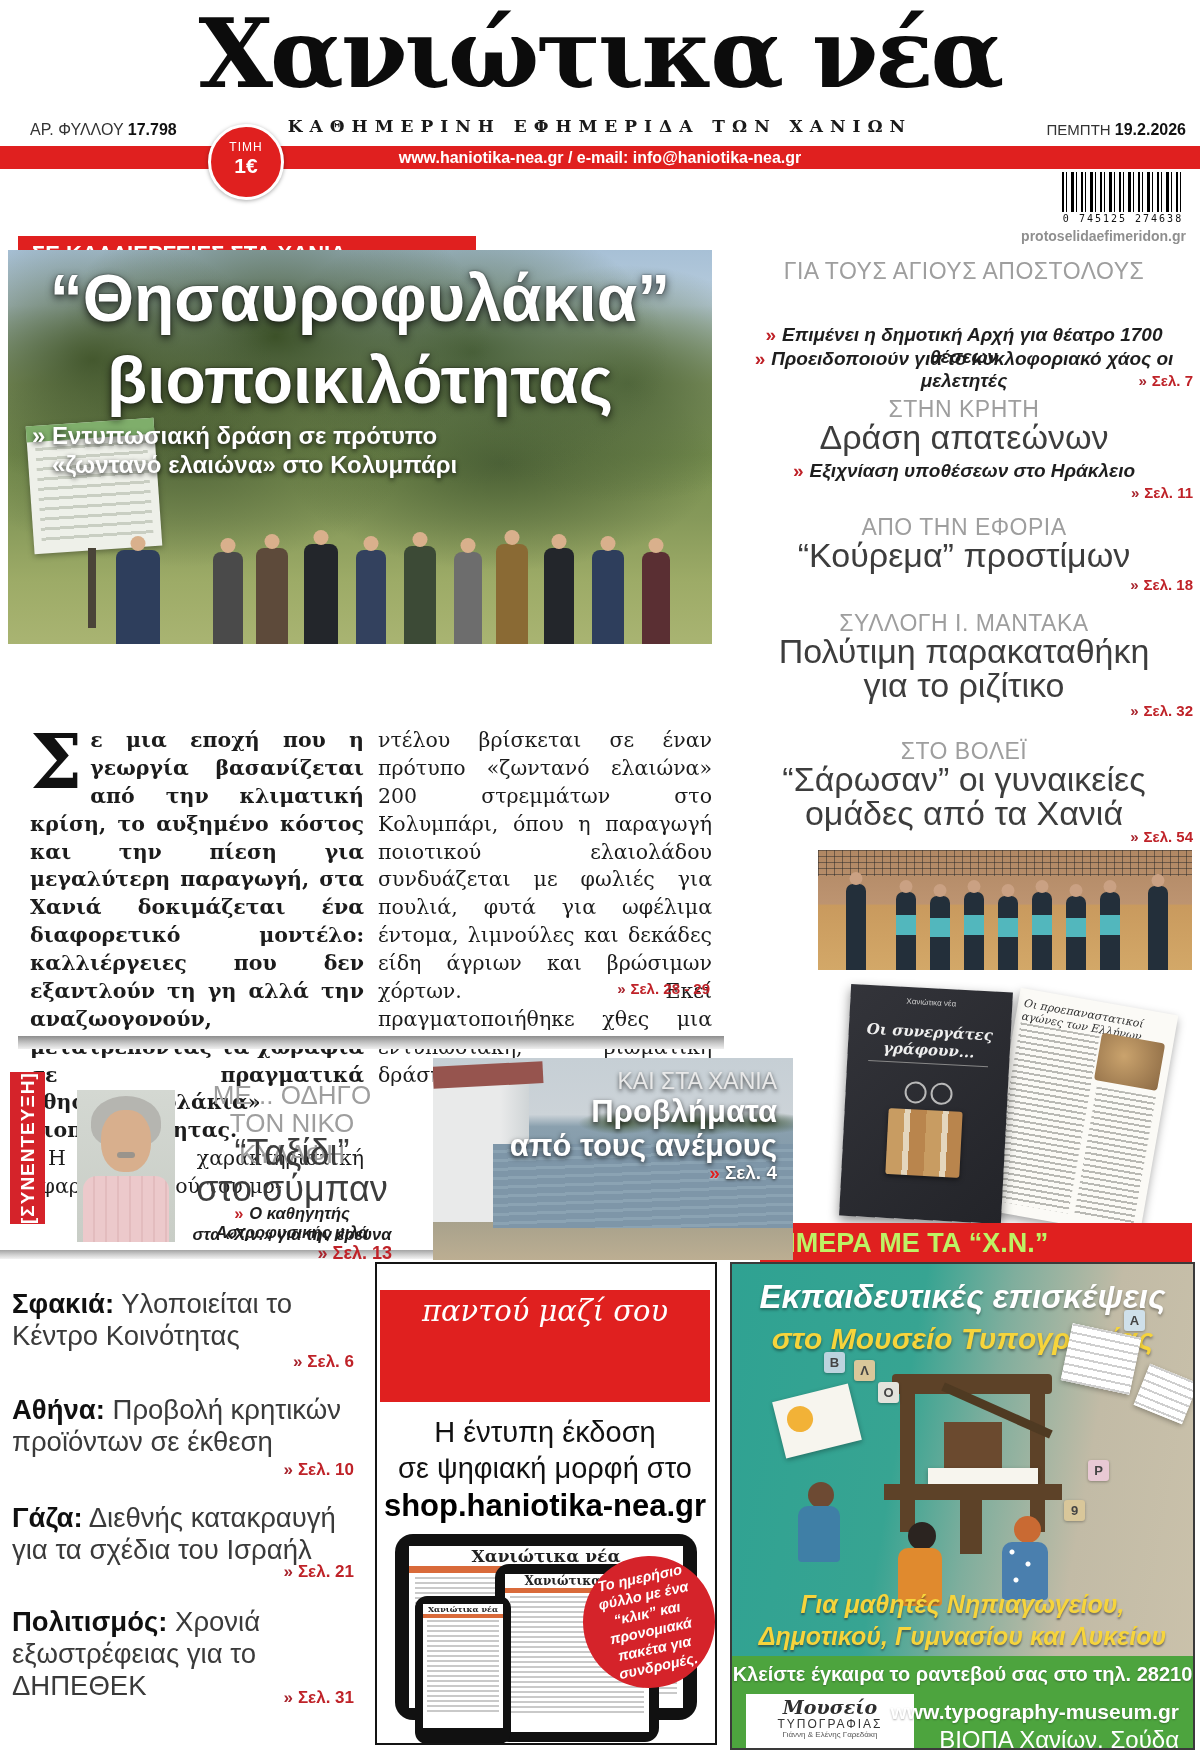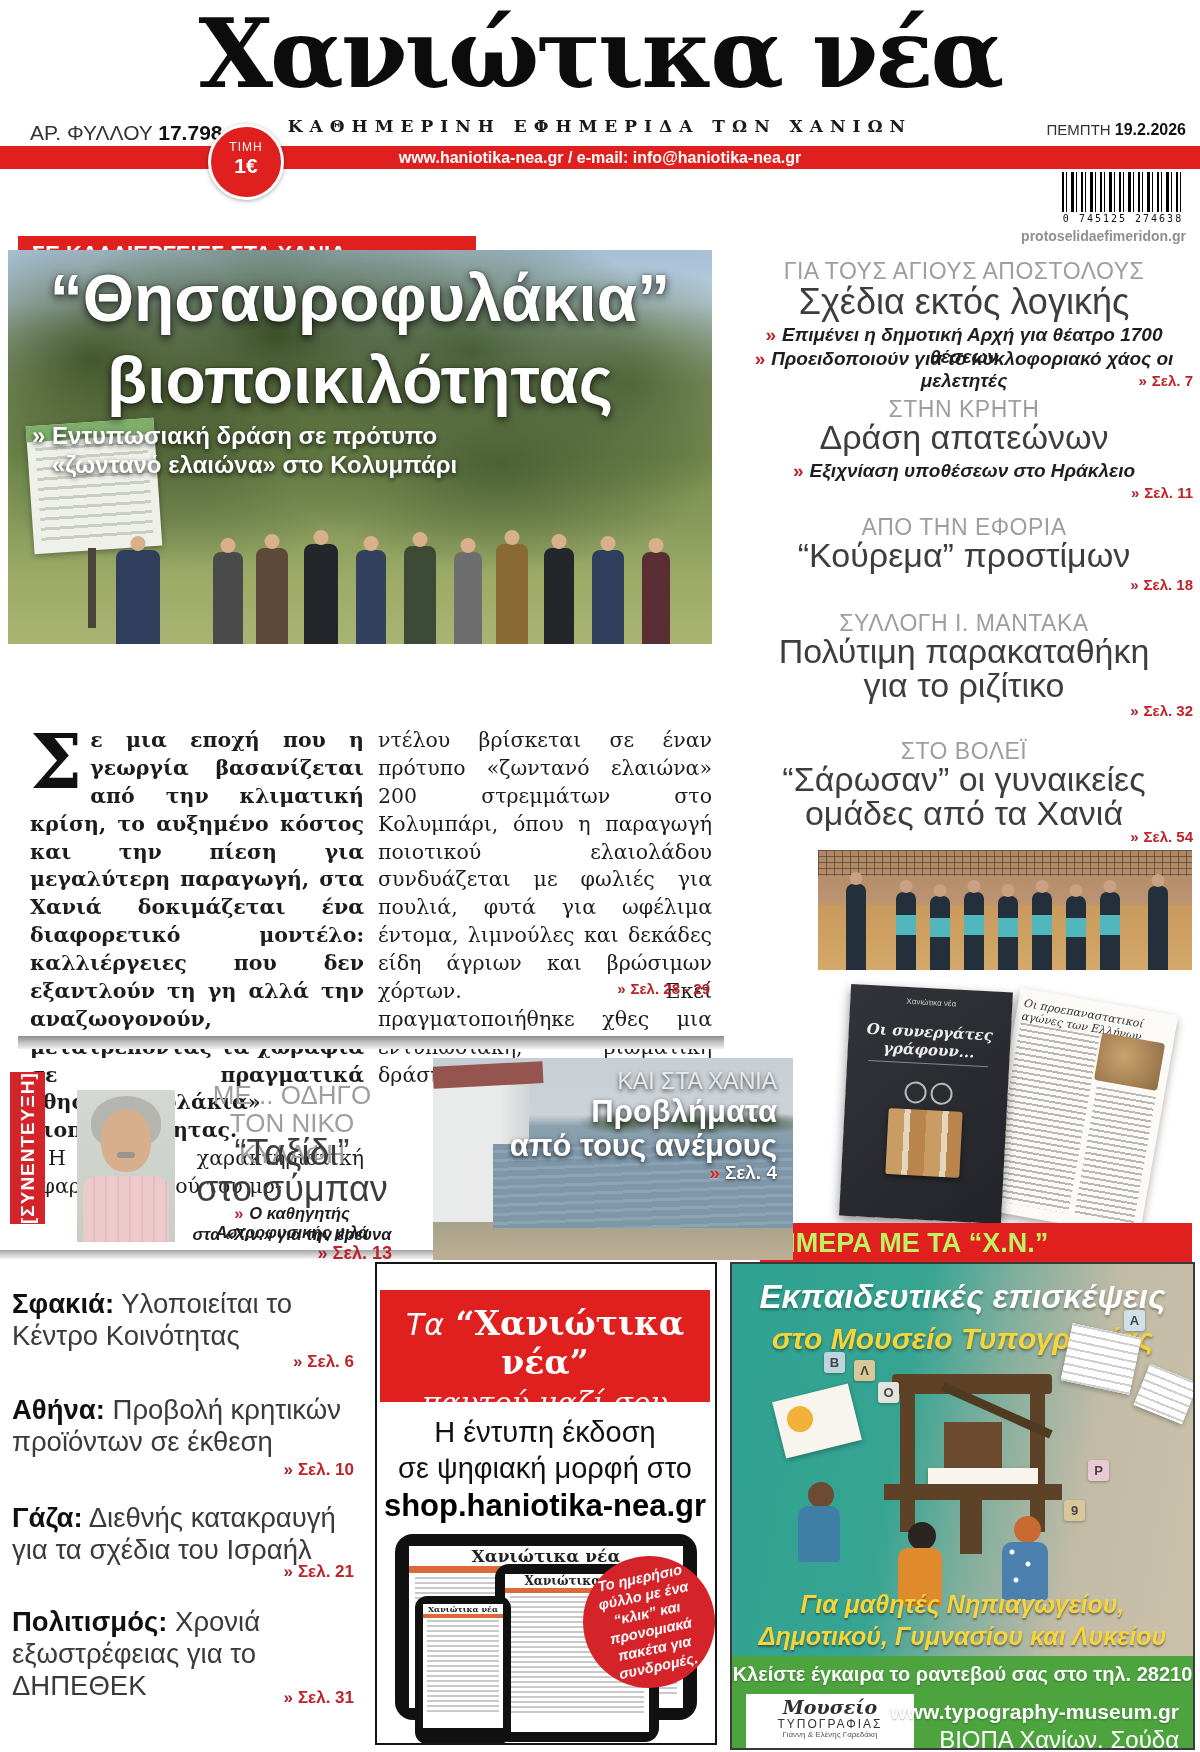--- a/index.html
+++ b/index.html
@@ -2,21 +2,21 @@
 <html><head>
 <meta charset="utf-8">
 <style>
   html,body{margin:0;padding:0;background:#fff;}
   .page{position:relative;width:1200px;height:1752px;background:#fff;overflow:hidden;
         font-family:"Liberation Sans",sans-serif;color:#222;}
   .abs{position:absolute;}
   
   .masthead{left:0;top:4px;width:100%;text-align:center;font-family:"DejaVu Serif",serif;
             font-weight:bold;font-size:96px;line-height:1.05;letter-spacing:-3px;color:#0c0c0c;}
-  .issue{left:30px;top:121px;font-size:21px;color:#333;}
+  .issue{left:30px;top:121px;font-size:16px;color:#333;}
   .issue b{color:#111;}
   .subtitle{left:0;top:116px;width:100%;text-align:center;font-family:"DejaVu Serif",serif;
             font-weight:bold;font-size:17px;letter-spacing:7px;color:#1a1a1a;}
   .dateline{right:14px;top:121px;font-size:15px;color:#333;}
   .dateline b{color:#111;font-size:16px;}
   .redstrip{left:0;top:146px;width:1200px;height:23px;background:#e0201f;}
   .contact{left:0;top:147px;width:1200px;text-align:center;color:#fff;font-weight:bold;font-size:16px;line-height:22px;}
   .pricecircle{left:208px;top:124px;width:70px;height:70px;border-radius:50%;background:#e0201f;
                border:3px solid #fff;box-shadow:0 1px 4px rgba(0,0,0,.35);color:#fff;text-align:center;}
   .pricecircle .pl{margin-top:13px;font-size:12px;letter-spacing:1px;}
@@ -237,21 +237,20 @@
   <div class="abs bodycol" style="left:378px;top:727px;width:334px;">ντέλου βρίσκεται σε έναν πρότυπο «ζωντανό ελαιώνα» 200 στρεμμάτων στο Κολυμπάρι, όπου η παραγωγή ποιοτικού ελαιολάδου συνδυάζεται με φωλιές για πουλιά, φυτά για ωφέλιμα έντομα, λιμνούλες και δεκάδες είδη άγριων και βρώσιμων χόρτων. Εκεί πραγματοποιήθηκε χθες μια εντυπωσιακή, βιωματική δράση.</div>
 
   <div class="abs leadref">
     <span class="pageref"><span class="arr">»</span><span>Σελ. 28 - 29</span></span>
   </div>
 
   <div class="abs divider" style="left:18px;top:1036px;width:706px;height:13px;"></div>
   <div class="abs divider" style="left:0px;top:1250px;width:728px;height:9px;opacity:.8;"></div>
 
   <div class="abs rc rk" style="top:258px;">ΓΙΑ ΤΟΥΣ ΑΓΙΟΥΣ ΑΠΟΣΤΟΛΟΥΣ</div>
-  <div class="abs rc rh" style="top:284px;font-size:36px;">Σχέδια εκτός λογικής</div>
   <div class="abs rc rbul" style="top:324px;">
     <span class="arr">»</span><span>Επιμένει η δημοτική Αρχή για θέατρο 1700 θέσεων</span>
   </div>
   <div class="abs rc rbul" style="top:348px;">
     <span class="arr">»</span><span>Προειδοποιούν για το κυκλοφοριακό χάος οι μελετητές</span>
   </div>
   <div class="abs rc rref" style="top:372px;">
     <span class="pageref"><span class="arr">»</span><span>Σελ. 7</span></span>
   </div>
 
@@ -369,21 +368,20 @@
   </div>
   <div class="abs brief" style="top:1606px;">
     <b>Πολιτισμός:</b><span> Χρονιά εξωστρέφειας για το ΔΗΠΕΘΕΚ</span>
   </div>
   <div class="abs briefref" style="top:1688px;">
     <span class="pageref"><span class="arr">»</span><span>Σελ. 31</span></span>
   </div>
 
   <div class="abs shopbox">
     <div class="shopbanner">
-      <div class="l1"><span class="ta">Τα</span> <span>“Χανιώτικα νέα”</span></div>
       <div class="l2">παντού μαζί σου</div>
     </div>
     <div class="shopline" style="top:152px;">Η έντυπη έκδοση</div>
     <div class="shopline" style="top:188px;">σε ψηφιακή μορφή στο</div>
     <div class="shopurl" style="top:224px;">shop.haniotika-nea.gr</div>
 
     <div class="dev" style="left:18px;top:270px;width:302px;height:186px;border-radius:18px;">
       <div class="scr" style="left:14px;top:12px;right:14px;bottom:12px;">
         <div class="mini-mast" style="font-size:17px;">Χανιώτικα νέα</div>
         <div class="mini-bar"></div>

